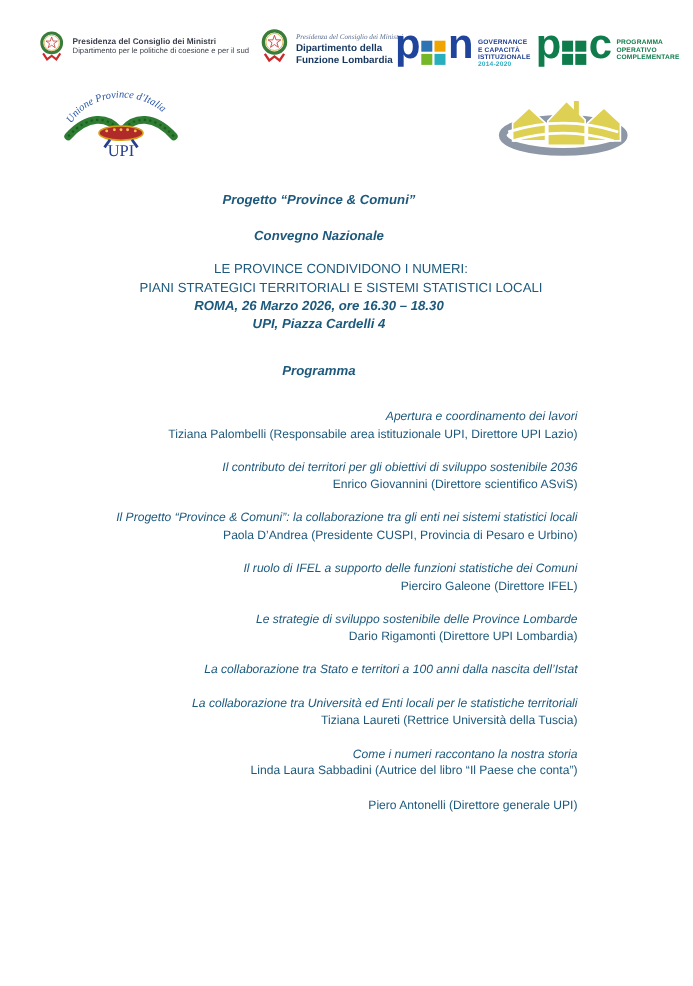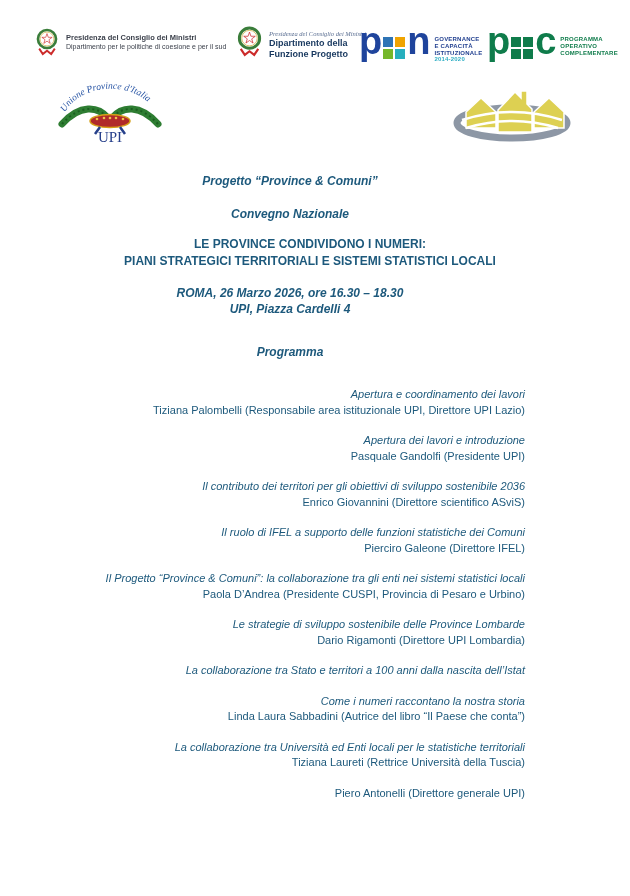--- a/index.html
+++ b/index.html
@@ -37,22 +37,22 @@
 
   
   .upi-logo{position:absolute;left:50px;top:64px;width:120px;height:80px;}
   .dome-logo{position:absolute;left:452px;top:76px;width:120px;height:66px;}
 
   
   .main{position:absolute;left:0;top:174px;width:580px;text-align:center;}
   .t-line{font-size:12px;font-weight:bold;font-style:italic;line-height:15px;}
   .t-project{margin-bottom:18px;}
   .t-event{margin-bottom:14px;}
-  .t-head{font-size:12px;font-weight:bold;font-style:normal;line-height:17px;margin-left:40px;}
-  .t-date{margin-top:15px;line-height:16px;}
+  .t-head{font-size:12px;font-weight:normal;font-style:normal;line-height:17px;margin-left:40px;}
+  .t-date{line-height:16px;}
   .t-venue{line-height:16px;font-style:italic;}
   .t-section{margin-top:28px;margin-bottom:27px;}
 
   
   .agenda{text-align:right;padding:0 55px 0 60px;font-size:11px;line-height:15.5px;}
   .item{margin-bottom:15px;}
   .item-title{font-style:italic;}
 </style>
 </head>
 <body>
@@ -75,21 +75,21 @@
   <div class="gov2">
     <svg viewBox="0 0 40 52">
       <circle cx="20" cy="21" r="15" fill="#ffffff" stroke="#3A7D3A" stroke-width="4.5"></circle>
       <circle cx="20" cy="21" r="11.5" fill="#ffffff" stroke="#C9A227" stroke-width="1"></circle>
       <polygon points="20,12 22.1,18.2 28.6,18.2 23.3,22.1 25.3,28.3 20,24.5 14.7,28.3 16.7,22.1 11.4,18.2 17.9,18.2" fill="#ffffff" stroke="#CC2B2B" stroke-width="1.1"></polygon>
       <path d="M7,37 L13,46 L20,40.5 L27,46 L33,37" fill="none" stroke="#CC2B2B" stroke-width="3.2"></path>
     </svg>
     <div class="gov2-text">
       <div class="gov2-script">Presidenza del Consiglio dei Ministri</div>
       <div class="gov2-l">Dipartimento della</div>
-      <div class="gov2-l">Funzione Progetto</div>
+      <div class="gov2-l">Funzione Lombardia</div>
     </div>
   </div>
 
   <div class="pon">
     <span class="pon-letter">p</span>
     <span class="sqgrid">
       <span class="sq sq-b"></span>
         <span class="sq sq-o"></span>
       <span class="sq sq-g"></span>
         <span class="sq sq-t"></span>
@@ -157,49 +157,45 @@
     <div class="t-line t-date">ROMA, 26 Marzo 2026, ore 16.30 – 18.30</div>
     <div class="t-line t-venue">UPI, Piazza Cardelli 4</div>
     <div class="t-line t-section">Programma</div>
 
     <div class="agenda">
       <div class="item">
         <div class="item-title">Apertura e coordinamento dei lavori</div>
         <div>Tiziana Palombelli (Responsabile area istituzionale UPI, Direttore UPI Lazio)</div>
       </div>
       <div class="item">
-        <div class="item-title">Apertura dei lavori e introduzione</div>
-        <div>Pasquale Gandolfi (Presidente UPI)</div>
-      </div>
-      <div class="item">
         <div class="item-title">Il contributo dei territori per gli obiettivi di sviluppo sostenibile 2036</div>
         <div>Enrico Giovannini (Direttore scientifico ASviS)</div>
       </div>
       <div class="item">
+        <div class="item-title">Il Progetto “Province &amp; Comuni”: la collaborazione tra gli enti nei sistemi statistici locali</div>
+        <div>Paola D’Andrea (Presidente CUSPI, Provincia di Pesaro e Urbino)</div>
+      </div>
+      <div class="item">
         <div class="item-title">Il ruolo di IFEL a supporto delle funzioni statistiche dei Comuni</div>
         <div>Pierciro Galeone (Direttore IFEL)</div>
       </div>
       <div class="item">
-        <div class="item-title">Il Progetto “Province &amp; Comuni”: la collaborazione tra gli enti nei sistemi statistici locali</div>
-        <div>Paola D’Andrea (Presidente CUSPI, Provincia di Pesaro e Urbino)</div>
-      </div>
-      <div class="item">
         <div class="item-title">Le strategie di sviluppo sostenibile delle Province Lombarde</div>
         <div>Dario Rigamonti (Direttore UPI Lombardia)</div>
       </div>
       <div class="item">
         <div class="item-title">La collaborazione tra Stato e territori a 100 anni dalla nascita dell’Istat</div>
       </div>
       <div class="item">
+        <div class="item-title">La collaborazione tra Università ed Enti locali per le statistiche territoriali</div>
+        <div>Tiziana Laureti (Rettrice Università della Tuscia)</div>
+      </div>
+      <div class="item">
         <div class="item-title">Come i numeri raccontano la nostra storia</div>
         <div>Linda Laura Sabbadini (Autrice del libro “Il Paese che conta”)</div>
       </div>
       <div class="item">
-        <div class="item-title">La collaborazione tra Università ed Enti locali per le statistiche territoriali</div>
-        <div>Tiziana Laureti (Rettrice Università della Tuscia)</div>
-      </div>
-      <div class="item">
         <div>Piero Antonelli (Direttore generale UPI)</div>
       </div>
     </div>
   </div>
 
 </div>
 
 </body></html>

